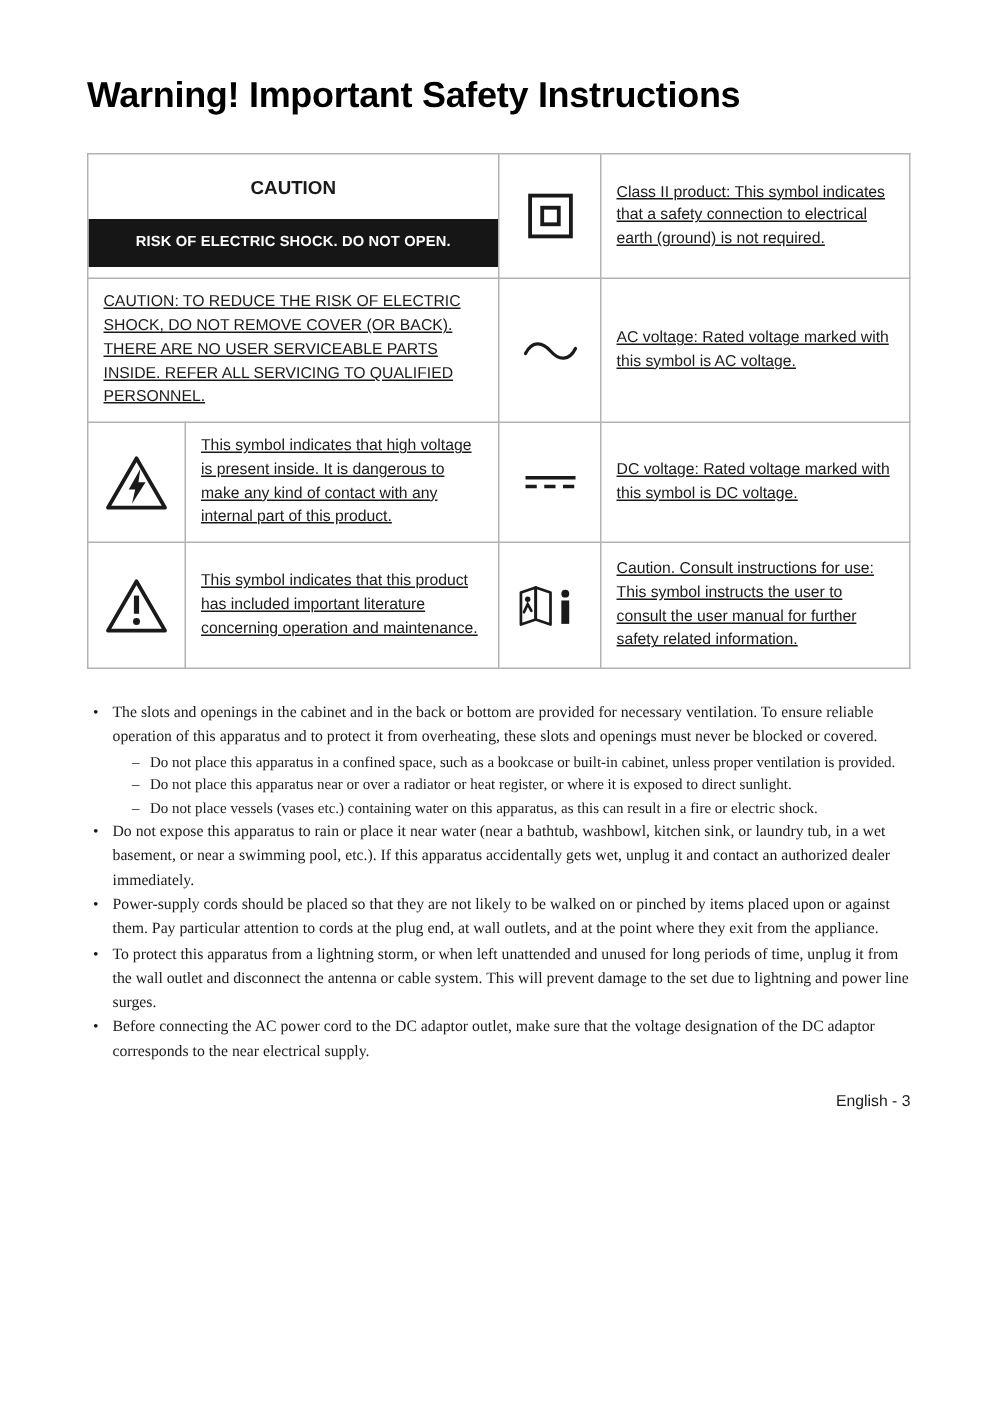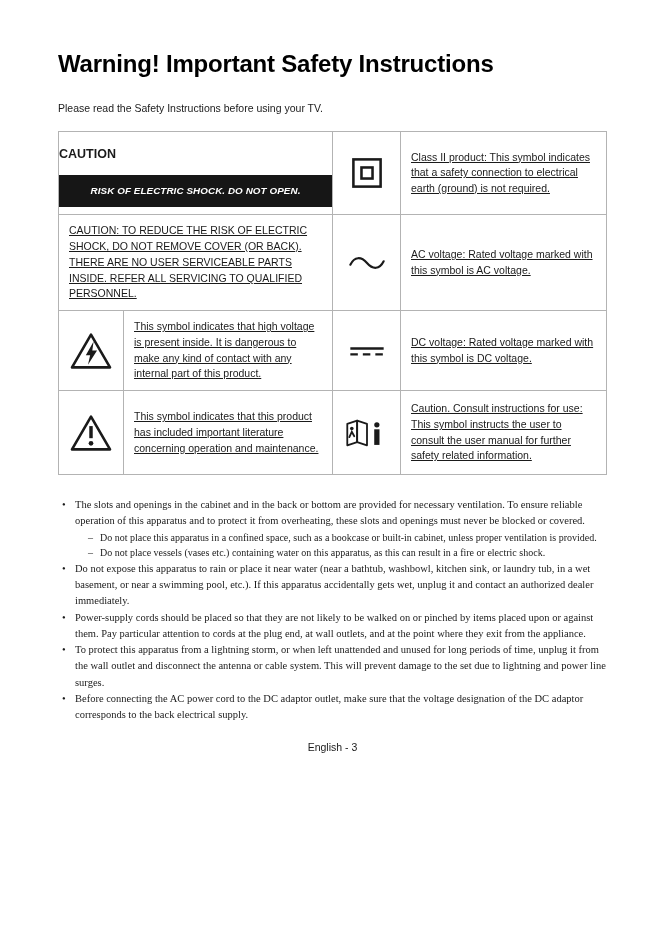--- a/index.html
+++ b/index.html
@@ -42,34 +42,34 @@
     color: #1a1a1a;
   }
   col.c-sym-l { width: 65px; }
   col.c-txt-l { width: 209px; }
   col.c-sym-r { width: 68px; }
   col.c-txt-r { width: auto; }
   td.txt-cell { padding: 8px 10px; text-decoration: underline; }
   td.sym-cell { text-align: center; padding: 4px; }
   td.caution-cell { padding: 0; vertical-align: top; }
   .caution-title {
+    text-align: center;
     font-weight: bold;
     font-size: 12.5px;
     padding: 13px 0 11px 0;
   }
   .caution-bar {
     background: #161616;
     color: #ffffff;
     font-weight: bold;
     font-size: 9.8px;
     text-align: center;
     padding: 9px 4px;
     margin-bottom: 7px;
     letter-spacing: 0.1px;
-    font-style: italic;
   }
   tr.row-1 td { height: 76px; }
   tr.row-2 td { height: 78px; }
   tr.row-3 td { height: 76px; }
   tr.row-4 td { height: 84px; }
   .sym { display: inline-block; line-height: 0; }
   ul.bullets {
     list-style: none;
     margin: 22px 0 0 0;
     padding: 0 0 0 4px;
@@ -100,34 +100,33 @@
     line-height: 1.55;
   }
   ul.subs > li::before {
     content: "\2013";
     position: absolute;
     left: 0;
     top: 0;
   }
   .footer {
     margin-top: 18px;
-    text-align: center;
+    text-align: right;
     font-size: 10.5px;
     color: #1a1a1a;
   }
   svg { display: inline-block; vertical-align: middle; }
 </style>
 </head>
 <body>
 
 <div class="page">
 
   <h1 class="title">Warning! Important Safety Instructions</h1>
 
-  <p class="intro">Please read the Safety Instructions before using your TV.</p>
 
   <table class="safety-table">
     <colgroup>
       <col class="c-sym-l">
         <col class="c-txt-l">
         <col class="c-sym-r">
         <col class="c-txt-r">
     </colgroup>
     <tbody>
       <tr class="row-1">
@@ -205,32 +204,33 @@
         <td class="txt-cell">Caution. Consult instructions for use: This symbol instructs the user to consult the user manual for further safety related information.</td>
       </tr>
     </tbody>
   </table>
 
   <ul class="bullets">
     <li>
       <span>The slots and openings in the cabinet and in the back or bottom are provided for necessary ventilation. To ensure reliable operation of this apparatus and to protect it from overheating, these slots and openings must never be blocked or covered.</span>
       <ul class="subs">
         <li>Do not place this apparatus in a confined space, such as a bookcase or built-in cabinet, unless proper ventilation is provided.</li>
+        <li>Do not place this apparatus near or over a radiator or heat register, or where it is exposed to direct sunlight.</li>
         <li>Do not place vessels (vases etc.) containing water on this apparatus, as this can result in a fire or electric shock.</li>
       </ul>
     </li>
     <li>
       <span>Do not expose this apparatus to rain or place it near water (near a bathtub, washbowl, kitchen sink, or laundry tub, in a wet basement, or near a swimming pool, etc.). If this apparatus accidentally gets wet, unplug it and contact an authorized dealer immediately.</span>
     </li>
     <li>
       <span>Power-supply cords should be placed so that they are not likely to be walked on or pinched by items placed upon or against them. Pay particular attention to cords at the plug end, at wall outlets, and at the point where they exit from the appliance.</span>
     </li>
     <li>
       <span>To protect this apparatus from a lightning storm, or when left unattended and unused for long periods of time, unplug it from the wall outlet and disconnect the antenna or cable system. This will prevent damage to the set due to lightning and power line surges.</span>
     </li>
     <li>
-      <span>Before connecting the AC power cord to the DC adaptor outlet, make sure that the voltage designation of the DC adaptor corresponds to the back electrical supply.</span>
+      <span>Before connecting the AC power cord to the DC adaptor outlet, make sure that the voltage designation of the DC adaptor corresponds to the near electrical supply.</span>
     </li>
   </ul>
 
   <div class="footer">English - 3</div>
 
 </div>
 
 </body></html>

